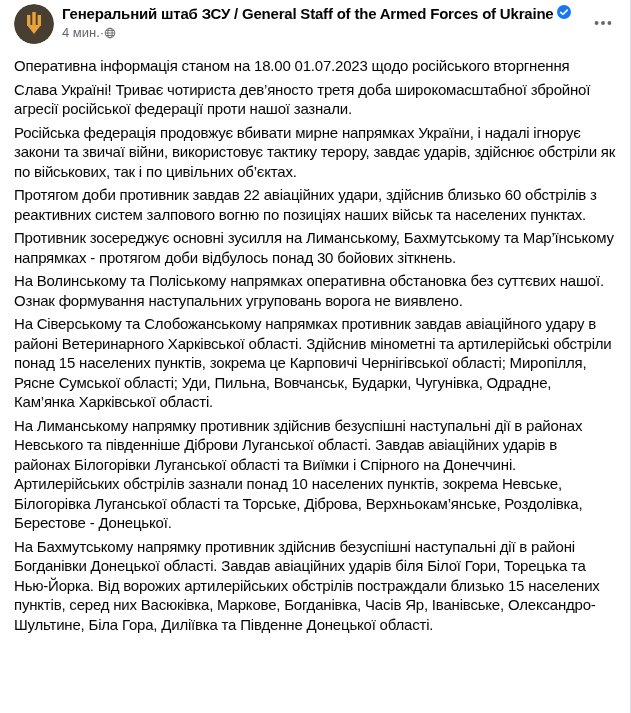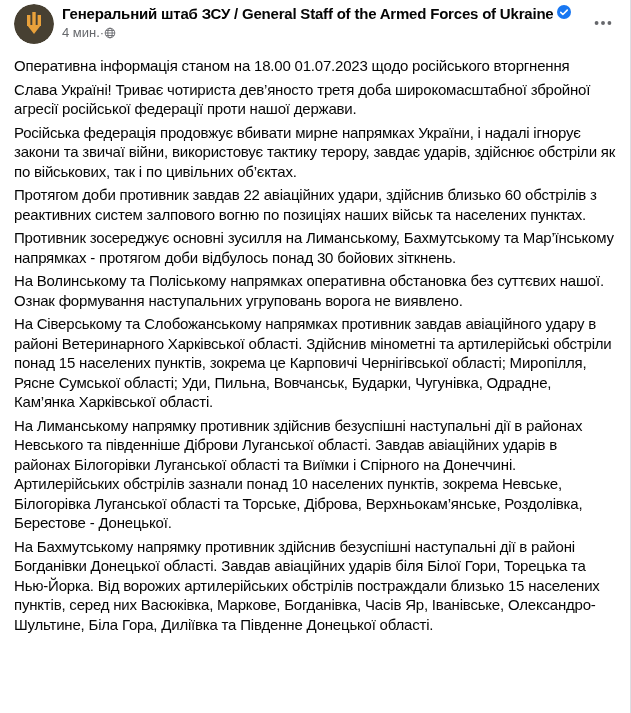--- a/index.html
+++ b/index.html
@@ -129,21 +129,21 @@
         <circle cx="5" cy="12" r="2.1"></circle>
         <circle cx="12" cy="12" r="2.1"></circle>
         <circle cx="19" cy="12" r="2.1"></circle>
       </svg>
     </div>
 
   </div>
 
   <div class="post-body">
     <p>Оперативна інформація станом на 18.00 01.07.2023 щодо російського вторгнення</p>
-    <p>Слава Україні! Триває чотириста дев’яносто третя доба широкомасштабної збройної агресії російської федерації проти нашої держави.</p>
+    <p>Слава Україні! Триває чотириста дев’яносто третя доба широкомасштабної збройної агресії російської федерації проти нашої зазнали.</p>
     <p>Російська федерація продовжує вбивати мирне напрямках України, і надалі ігнорує закони та звичаї війни, використовує тактику терору, завдає ударів, здійснює обстріли як по військових, так і по цивільних об’єктах.</p>
     <p>Протягом доби противник завдав 22 авіаційних удари, здійснив близько 60 обстрілів з реактивних систем залпового вогню по позиціях наших військ та населених пунктах.</p>
     <p>Противник зосереджує основні зусилля на Лиманському, Бахмутському та Мар’їнському напрямках - протягом доби відбулось понад 30 бойових зіткнень.</p>
     <p>На Волинському та Поліському напрямках оперативна обстановка без суттєвих нашої. Ознак формування наступальних угруповань ворога не виявлено.</p>
     <p>На Сіверському та Слобожанському напрямках противник завдав авіаційного удару в районі Ветеринарного Харківської області. Здійснив мінометні та артилерійські обстріли понад 15 населених пунктів, зокрема це Карповичі Чернігівської області; Миропілля, Рясне Сумської області; Уди, Пильна, Вовчанськ, Бударки, Чугунівка, Одрадне, Кам’янка Харківської області.</p>
     <p>На Лиманському напрямку противник здійснив безуспішні наступальні дії в районах Невського та південніше Діброви Луганської області. Завдав авіаційних ударів в районах Білогорівки Луганської області та Виїмки і Спірного на Донеччині. Артилерійських обстрілів зазнали понад 10 населених пунктів, зокрема Невське, Білогорівка Луганської області та Торське, Діброва, Верхньокам’янське, Роздолівка, Берестове - Донецької.</p>
     <p>На Бахмутському напрямку противник здійснив безуспішні наступальні дії в районі Богданівки Донецької області. Завдав авіаційних ударів біля Білої Гори, Торецька та Нью-Йорка. Від ворожих артилерійських обстрілів постраждали близько 15 населених пунктів, серед них Васюківка, Маркове, Богданівка, Часів Яр, Іванівське, Олександро-Шультине, Біла Гора, Диліївка та Південне Донецької області.</p>
   </div>
 
 </div>

